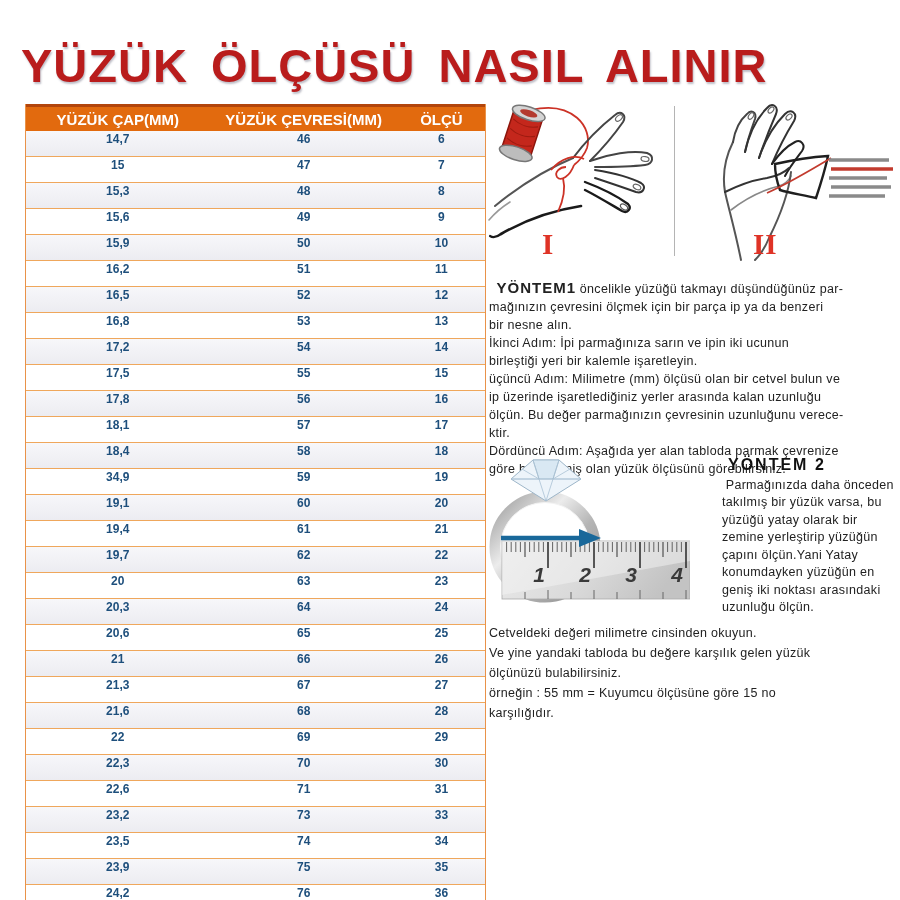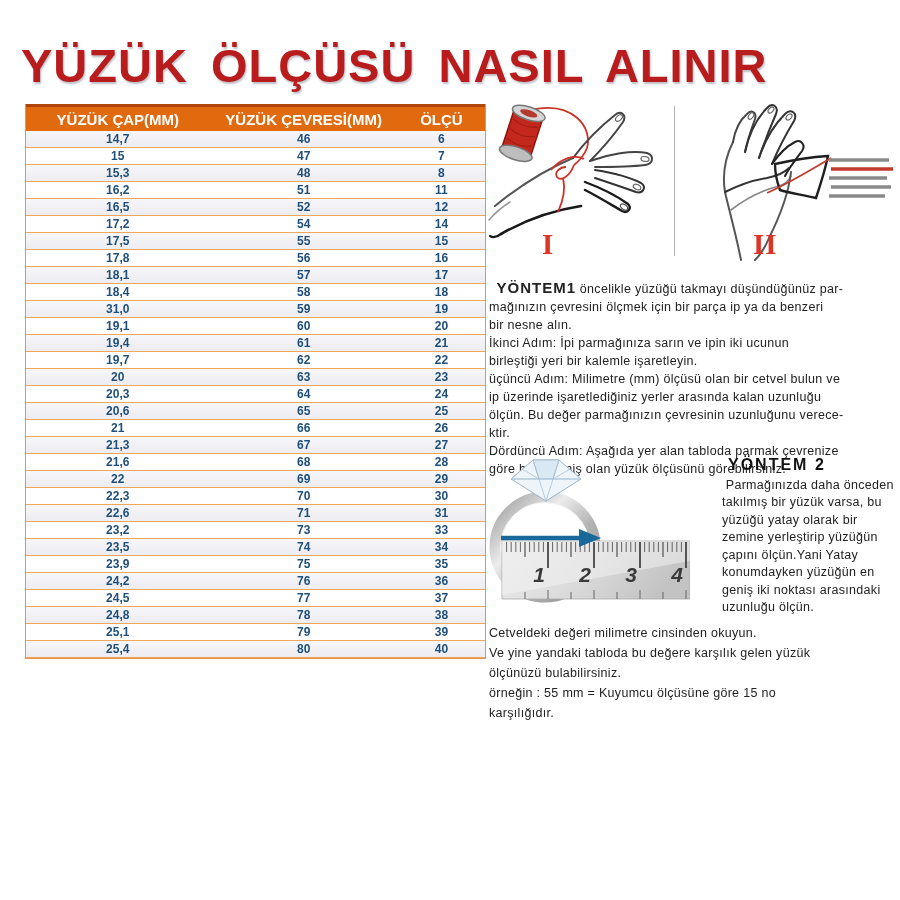--- a/index.html
+++ b/index.html
@@ -22,21 +22,21 @@
     border-bottom:1px solid #E99249;
     box-sizing:border-box;
   }
   .thead{
     display:flex;align-items:center;height:27px;
     background:#E26A0E;border-top:3px solid #B2450C;
     box-sizing:border-box;
   }
   .thead .hc{color:#fff;font-weight:bold;font-size:15px;text-align:center;}
   .c1{width:40%;} .c2{width:41%;} .c3{width:19%;}
-  .trow{display:flex;height:17px;line-height:16.9px;border-bottom:1px solid #EFA75C;box-sizing:border-box;}
+  .trow{display:flex;height:26px;line-height:16.9px;border-bottom:1px solid #EFA75C;box-sizing:border-box;}
   .trow:nth-child(odd){background:linear-gradient(#f7f7fa,#ececf1);}
   .trow:nth-child(even){background:#ffffff;}
   .trow .tc{font-size:12px;font-weight:bold;color:#1E4F7C;text-align:center;}
   
   .hands-figure{position:absolute;left:487px;top:98px;width:411px;height:163px;}
   .hands-divider{position:absolute;left:187px;top:8px;width:1px;height:150px;background:#b4b4b4;}
   .fig-label{
     position:absolute;top:130px;color:#DF3326;font-weight:bold;
     font-size:29px;font-family:"Liberation Serif","DejaVu Serif",serif;
     letter-spacing:1px;
@@ -83,30 +83,45 @@
       <div class="tc c1">15</div>
       <div class="tc c2">47</div>
       <div class="tc c3">7</div>
     </div>
       <div class="trow">
       <div class="tc c1">15,3</div>
       <div class="tc c2">48</div>
       <div class="tc c3">8</div>
     </div>
       <div class="trow">
+      <div class="tc c1">15,6</div>
+      <div class="tc c2">49</div>
+      <div class="tc c3">9</div>
+    </div>
+      <div class="trow">
+      <div class="tc c1">15,9</div>
+      <div class="tc c2">50</div>
+      <div class="tc c3">10</div>
+    </div>
+      <div class="trow">
       <div class="tc c1">16,2</div>
       <div class="tc c2">51</div>
       <div class="tc c3">11</div>
     </div>
       <div class="trow">
       <div class="tc c1">16,5</div>
       <div class="tc c2">52</div>
       <div class="tc c3">12</div>
     </div>
       <div class="trow">
+      <div class="tc c1">16,8</div>
+      <div class="tc c2">53</div>
+      <div class="tc c3">13</div>
+    </div>
+      <div class="trow">
       <div class="tc c1">17,2</div>
       <div class="tc c2">54</div>
       <div class="tc c3">14</div>
     </div>
       <div class="trow">
       <div class="tc c1">17,5</div>
       <div class="tc c2">55</div>
       <div class="tc c3">15</div>
     </div>
       <div class="trow">
@@ -118,21 +133,21 @@
       <div class="tc c1">18,1</div>
       <div class="tc c2">57</div>
       <div class="tc c3">17</div>
     </div>
       <div class="trow">
       <div class="tc c1">18,4</div>
       <div class="tc c2">58</div>
       <div class="tc c3">18</div>
     </div>
       <div class="trow">
-      <div class="tc c1">31,0</div>
+      <div class="tc c1">34,9</div>
       <div class="tc c2">59</div>
       <div class="tc c3">19</div>
     </div>
       <div class="trow">
       <div class="tc c1">19,1</div>
       <div class="tc c2">60</div>
       <div class="tc c3">20</div>
     </div>
       <div class="trow">
       <div class="tc c1">19,4</div>

